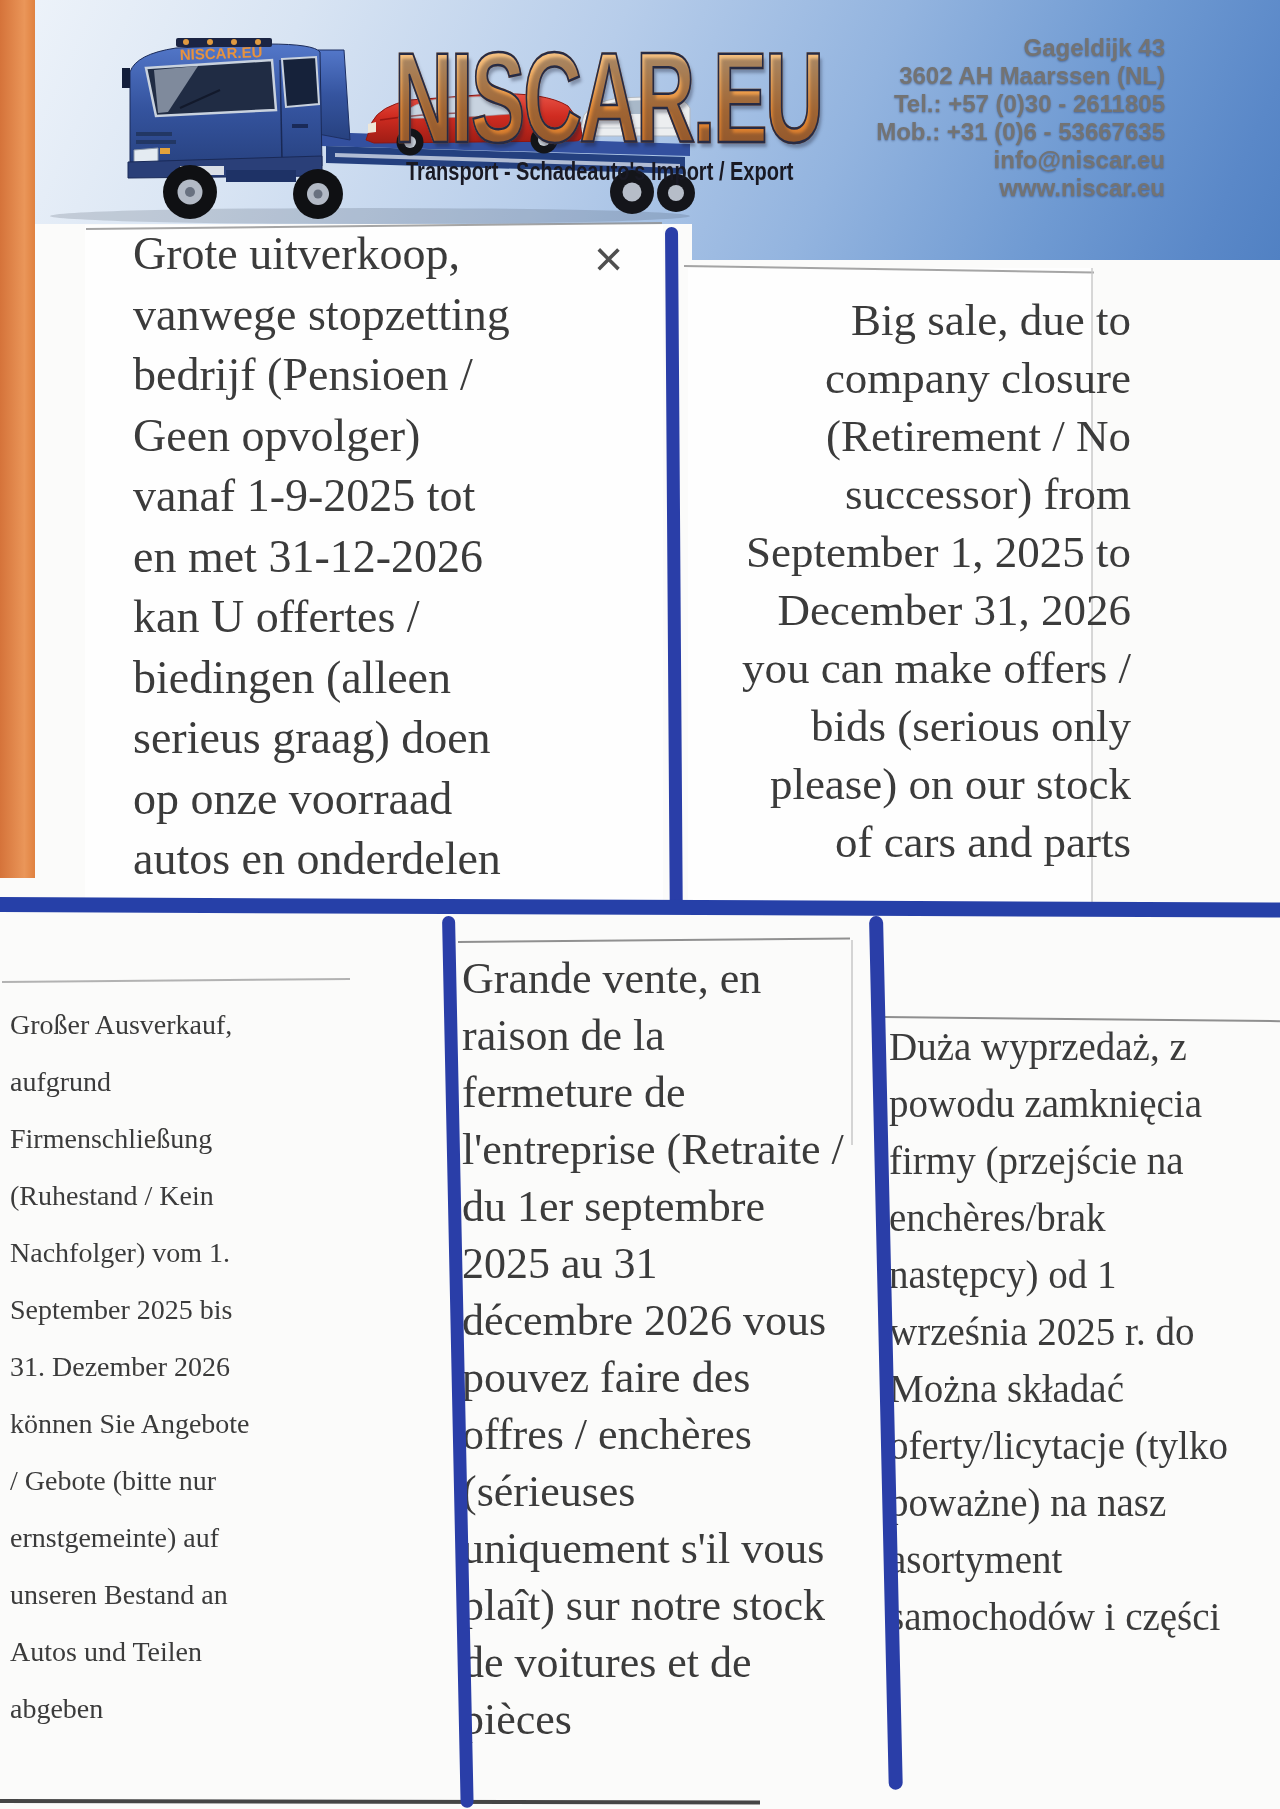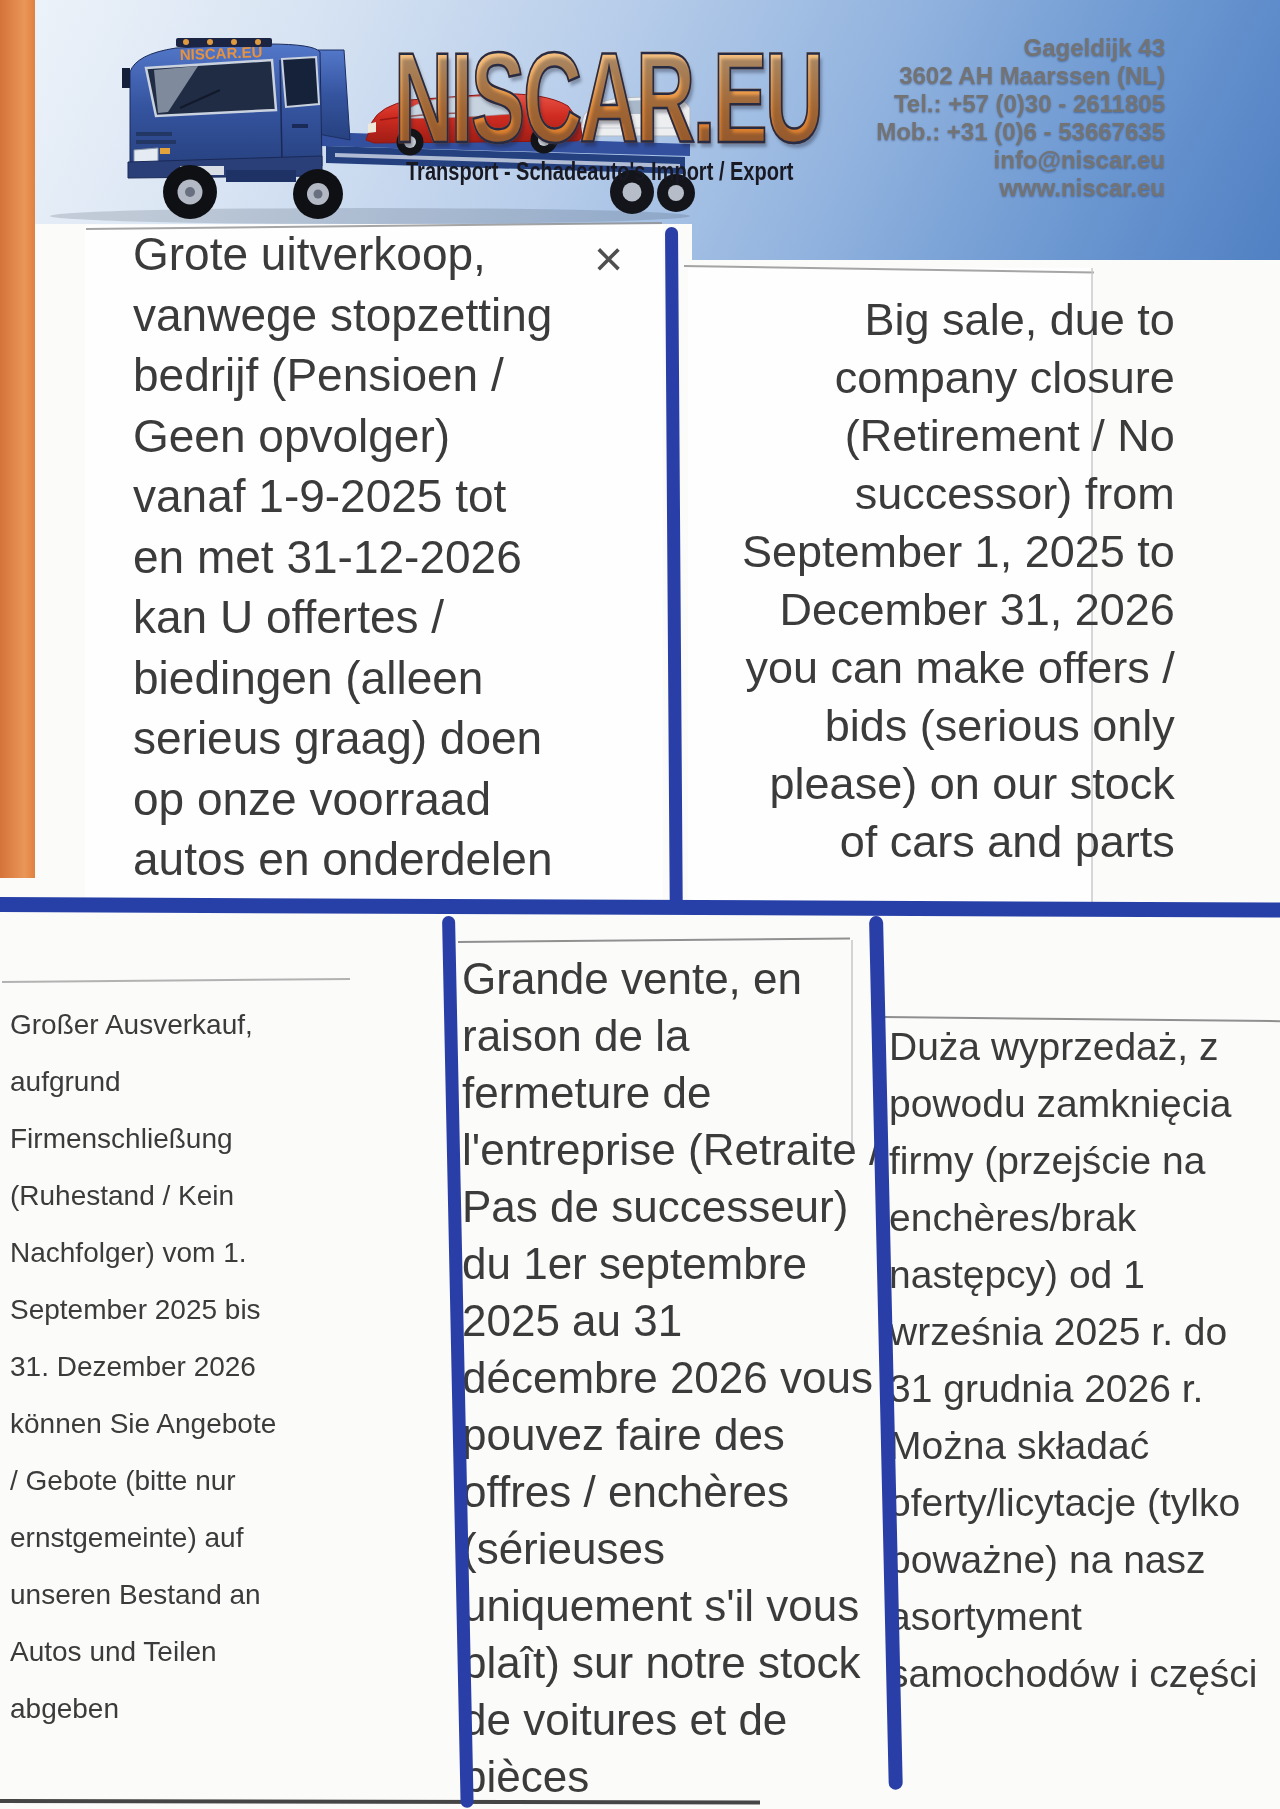--- a/index.html
+++ b/index.html
@@ -28,21 +28,21 @@
   
   .contact{right:115px;top:34px;z-index:3;text-align:right;color:#737373;
         font-size:24px;font-weight:bold;line-height:28px;
         text-shadow:0 1px 2px rgba(10,20,60,0.35);}
 
   
   .edge{position:absolute;height:2px;background:#8f8f8f;z-index:3;transform-origin:left center;}
   .vedge{position:absolute;width:2px;z-index:3;}
 
   
-  .notice{position:absolute;color:#3b3b3b;z-index:4;}
+  .notice{position:absolute;color:#3b3b3b;z-index:4;font-family:Liberation Serif, serif;}
   .tline{white-space:nowrap;}
   #notice-dutch  {left:133px;top:224px;font-size:46px;line-height:60.5px;}
   #notice-english{left:742px;top:291px;font-size:45px;line-height:58px;text-align:right;}
   #notice-german {left:10px;top:996px;font-size:28px;line-height:57px;}
   #notice-french {left:462px;top:950px;font-size:44px;line-height:57px;}
   #notice-polish {left:889px;top:1018px;font-size:39px;line-height:57px;}
 
   .close-x{left:594px;top:234px;z-index:4;font-size:50px;color:#4f4f4f;line-height:1;}
 
   
@@ -208,40 +208,38 @@
       <div class="tline">ernstgemeinte) auf</div>
       <div class="tline">unseren Bestand an</div>
       <div class="tline">Autos und Teilen</div>
       <div class="tline">abgeben</div>
     </div>
   <div class="notice" id="notice-french">
       <div class="tline">Grande vente, en</div>
       <div class="tline">raison de la</div>
       <div class="tline">fermeture de</div>
       <div class="tline">l'entreprise (Retraite /</div>
-      <div class="tline">Pas de successeur)</div>
       <div class="tline">du 1er septembre</div>
       <div class="tline">2025 au 31</div>
       <div class="tline">décembre 2026 vous</div>
       <div class="tline">pouvez faire des</div>
       <div class="tline">offres / enchères</div>
       <div class="tline">(sérieuses</div>
       <div class="tline">uniquement s'il vous</div>
       <div class="tline">plaît) sur notre stock</div>
       <div class="tline">de voitures et de</div>
       <div class="tline">pièces</div>
     </div>
   <div class="notice" id="notice-polish">
       <div class="tline">Duża wyprzedaż, z</div>
       <div class="tline">powodu zamknięcia</div>
       <div class="tline">firmy (przejście na</div>
       <div class="tline">enchères/brak</div>
       <div class="tline">następcy) od 1</div>
       <div class="tline">września 2025 r. do</div>
-      <div class="tline">31 grudnia 2026 r.</div>
       <div class="tline">Można składać</div>
       <div class="tline">oferty/licytacje (tylko</div>
       <div class="tline">poważne) na nasz</div>
       <div class="tline">asortyment</div>
       <div class="tline">samochodów i części</div>
     </div>
 
   <div class="marker" id="div1"></div>
   <div class="marker" id="hline"></div>
   <div class="marker" id="div2"></div>

